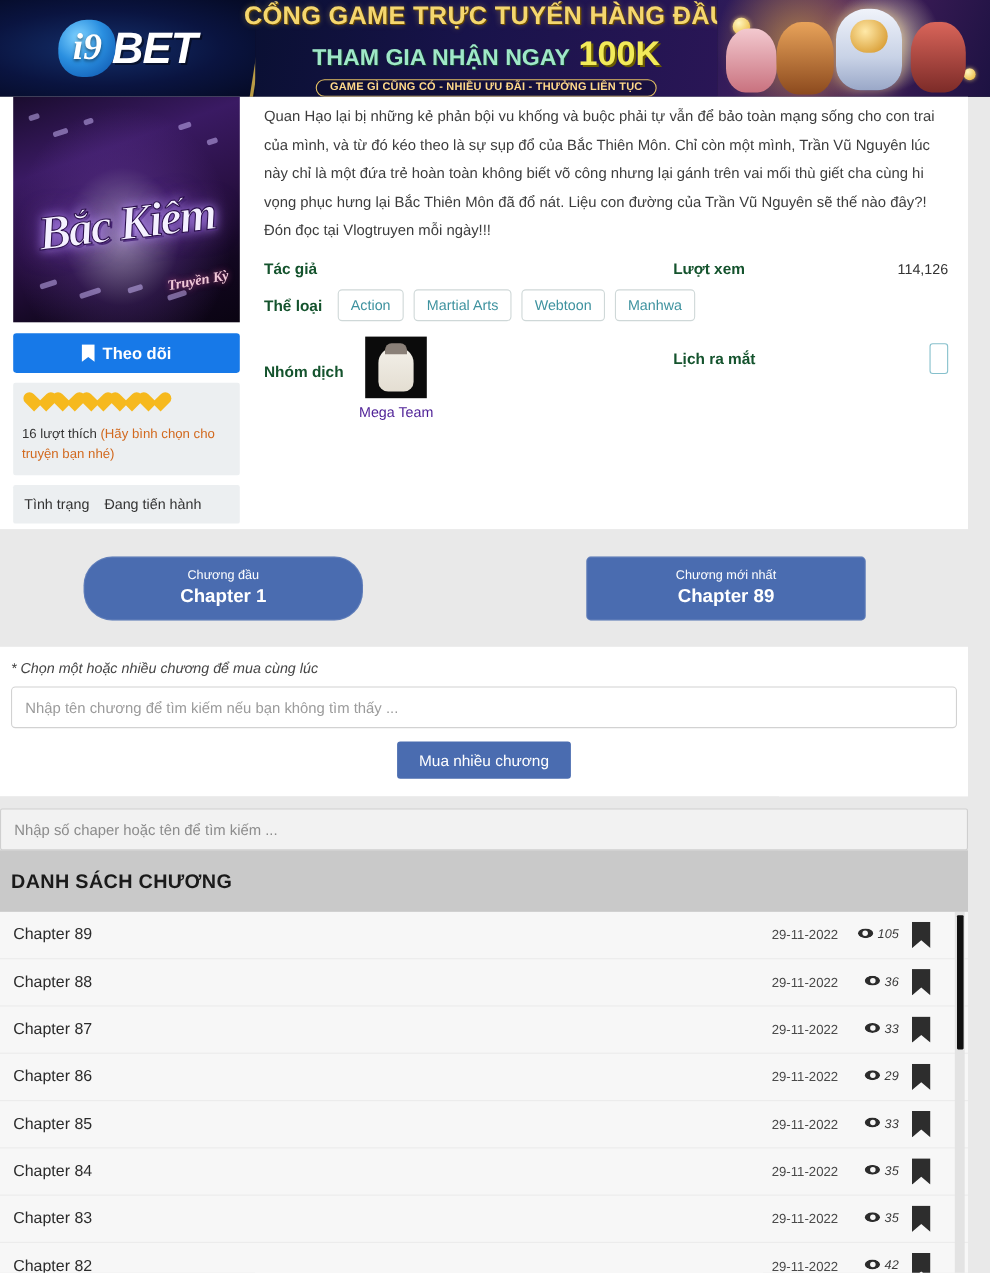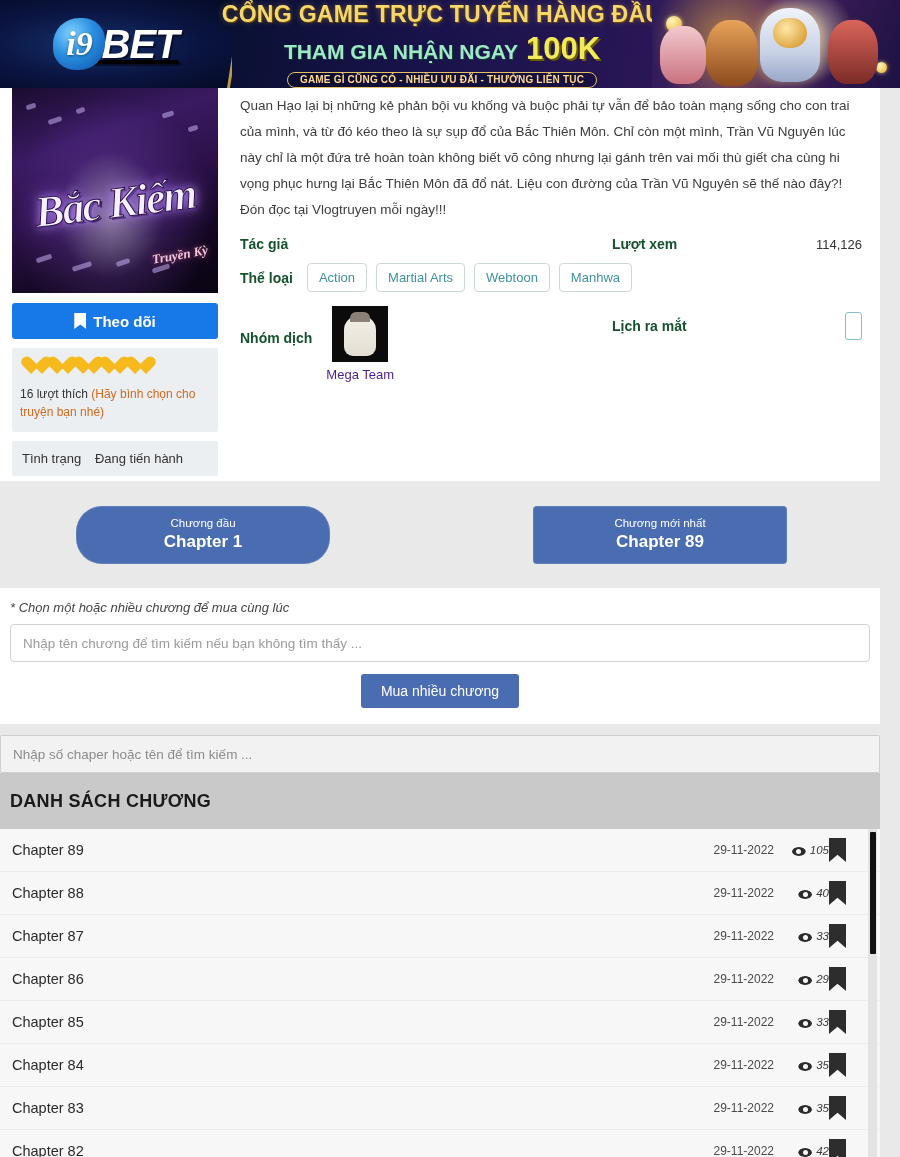--- a/index.html
+++ b/index.html
@@ -23,21 +23,21 @@
     position: absolute; left: 0; top: 0;
     width: 232px; height: 88px;
     background: radial-gradient(ellipse at 40% 50%, #14306b 0%, #0a1440 55%, #050a24 100%);
     display: flex; align-items: center; justify-content: center;
   }
   .ad-left::after {
     content: ""; position: absolute; right: -4px; top: -10px;
     width: 3px; height: 120px; background: #d8b44a;
     transform: rotate(9deg); opacity: .85;
   }
-  .logo-wrap { display: flex; align-items: center; text-decoration: underline; }
+  .logo-wrap { display: flex; align-items: center; }
   .logo-orb {
     width: 52px; height: 52px; border-radius: 50% 42% 50% 42%;
     background: radial-gradient(circle at 35% 30%, #7fd2ff 0%, #2a8fe0 45%, #0b4fa8 100%);
     position: relative; margin-right: -14px;
   }
   .logo-orb span {
     position: absolute; inset: 0; display: flex; align-items: center; justify-content: center;
     font: italic 900 34px "Liberation Serif", serif; color: #fff;
     text-shadow: 0 1px 3px rgba(0,0,0,.5);
   }
@@ -257,21 +257,21 @@
   }
   .ch-row {
     height: 43px; display: flex; align-items: center;
     padding: 0 34px 0 12px; border-bottom: 1px solid #ececec;
   }
   .ch-name {
     flex: 1; font: 400 14.5px "Liberation Sans", sans-serif; color: #2b2b2b;
     cursor: pointer;
   }
   .ch-date { font: 400 12px "Liberation Sans", sans-serif; color: #4a4a4a; margin-right: 13px; }
-  .ch-views { display: flex; align-items: flex-end; gap: 4px; min-width: 42px; justify-content: flex-end; }
+  .ch-views { display: flex; align-items: flex-start; gap: 4px; margin-right: 12px; min-width: 42px; justify-content: flex-end; }
   .eye {
     width: 14px; height: 9px; border-radius: 50% 50%; position: relative;
     background: #2c2c2c;
     clip-path: ellipse(50% 50% at 50% 50%);
   }
   .eye::after {
     content: ""; position: absolute; left: 4.5px; top: 1.8px; width: 5px; height: 5px;
     background: #f7f7f7; border-radius: 50%;
   }
   .ch-viewnum { font: italic 400 11.5px "Liberation Sans", sans-serif; color: #3a3a3a; }
@@ -443,21 +443,21 @@
       <span class="ch-viewnum">105</span>
     </span>
     <i class="ch-bm"></i>
   </div>
 
   <div class="ch-row">
     <span class="ch-name">Chapter 88</span>
     <span class="ch-date">29-11-2022</span>
     <span class="ch-views">
       <i class="eye"></i>
-      <span class="ch-viewnum">40</span>
+      <span class="ch-viewnum">36</span>
     </span>
     <i class="ch-bm"></i>
   </div>
 
   <div class="ch-row">
     <span class="ch-name">Chapter 87</span>
     <span class="ch-date">29-11-2022</span>
     <span class="ch-views">
       <i class="eye"></i>
       <span class="ch-viewnum">33</span>

